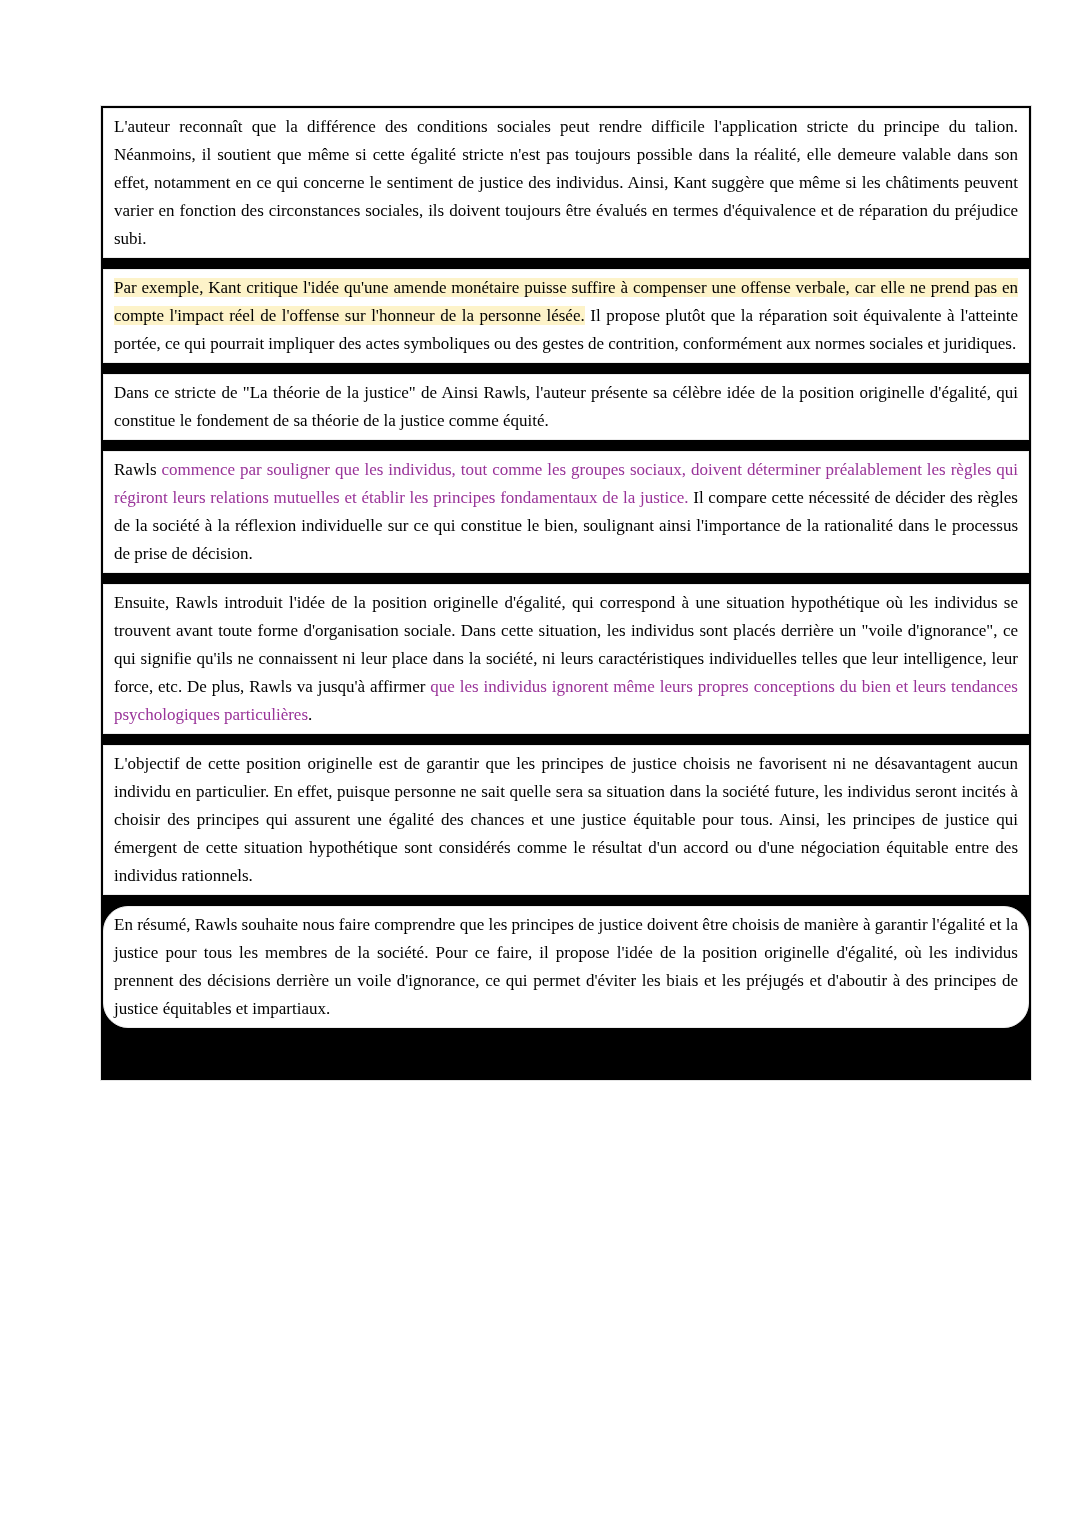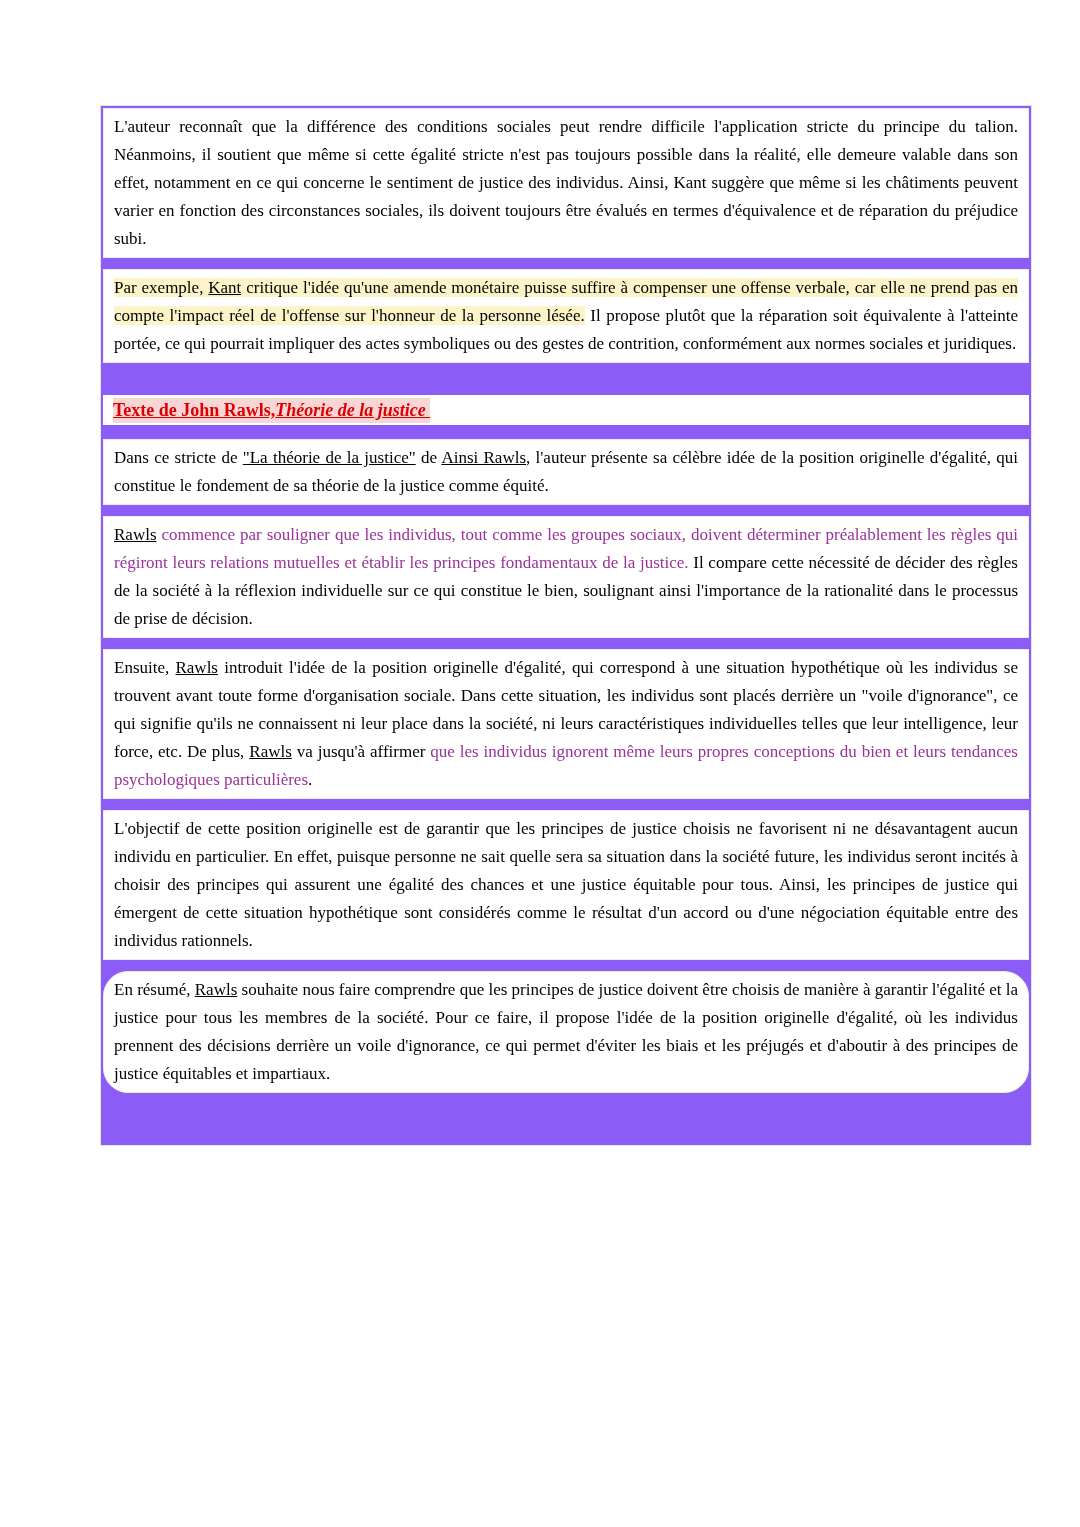--- a/index.html
+++ b/index.html
@@ -11,21 +11,21 @@
     height: 1527px;
     background: #ffffff;
     overflow: hidden;
     font-family: "Liberation Serif", "DejaVu Serif", serif;
     color: var(--text, #000);
   }
   .doc-wrapper {
     margin: 105px 48px 0 100px;
     border: 1px solid var(--border, #e4e4e4);
     padding: 2px 2px 52px 2px;
-    background: #8b5cf6;
+    background: #000000;
     box-sizing: border-box;
   }
   .block {
     font-size: 17px;
     line-height: 28px;
     border: 1px solid var(--border_inner, #ececec);
     background: #ffffff;
     padding: 4px 10px;
     margin: 0 0 11px 0;
   }
@@ -38,35 +38,34 @@
     line-height: 26px;
     font-weight: bold;
     margin: 32px 0 14px 0;
     padding: 2px 10px;
     text-align: left;
   }
   .block:last-child {
     margin-bottom: 0;
     border-radius: 25px;
   }
-  span.underline { text-decoration: underline; }
+  span.underline { }
   span.bold { font-weight: bold; }
   span.italic { font-style: italic; }
   span.red { color: var(--red, #dd0000); }
   span.purple { color: var(--purple, #993399); }
   span.hl-yellow { background-color: var(--yellow, #fdf3c9); }
   span.hl-pink { background-color: var(--pink, #f9d6d5); padding: 2px 0 3px 0; }
 </style>
 </head>
 <body>
 
 <div class="doc-wrapper">
   <div>
       <p class="block paragraph"><span class="">L'auteur reconnaît que la différence des conditions sociales peut rendre difficile l'application stricte du principe du talion. Néanmoins, il soutient que même si cette égalité stricte n'est pas toujours possible dans la réalité, elle demeure valable dans son effet, notamment en ce qui concerne le sentiment de justice des individus. Ainsi, Kant suggère que même si les châtiments peuvent varier en fonction des circonstances sociales, ils doivent toujours être évalués en termes d'équivalence et de réparation du préjudice subi.</span></p>
       <p class="block paragraph"><span class="hl-yellow">Par exemple, </span><span class="hl-yellow underline">Kant</span><span class="hl-yellow"> critique l'idée qu'une amende monétaire puisse suffire à compenser une offense verbale, car elle ne prend pas en compte l'impact réel de l'offense sur l'honneur de la personne lésée.</span><span class=""> Il propose plutôt que la réparation soit équivalente à l'atteinte portée, ce qui pourrait impliquer des actes symboliques ou des gestes de contrition, conformément aux normes sociales et juridiques.</span></p>
-      <h2 class="block heading"><span class="red bold underline hl-pink">Texte de John Rawls,</span><span class="red bold italic underline hl-pink">Théorie de la justice&nbsp;</span></h2>
       <p class="block paragraph"><span class="">Dans ce stricte de </span><span class="underline">"La théorie de la justice"</span><span class=""> de </span><span class="underline">Ainsi Rawls</span><span class="">, l'auteur présente sa célèbre idée de la position originelle d'égalité, qui constitue le fondement de sa théorie de la justice comme équité.</span></p>
       <p class="block paragraph"><span class="underline">Rawls</span><span class="purple"> commence par souligner que les individus, tout comme les groupes sociaux, doivent déterminer préalablement les règles qui régiront leurs relations mutuelles et établir les principes fondamentaux de la justice.</span><span class=""> Il compare cette nécessité de décider des règles de la société à la réflexion individuelle sur ce qui constitue le bien, soulignant ainsi l'importance de la rationalité dans le processus de prise de décision.</span></p>
       <p class="block paragraph"><span class="">Ensuite, </span><span class="underline">Rawls</span><span class=""> introduit l'idée de la position originelle d'égalité, qui correspond à une situation hypothétique où les individus se trouvent avant toute forme d'organisation sociale. Dans cette situation, les individus sont placés derrière un "voile d'ignorance", ce qui signifie qu'ils ne connaissent ni leur place dans la société, ni leurs caractéristiques individuelles telles que leur intelligence, leur force, etc. De plus, </span><span class="underline">Rawls</span><span class=""> va jusqu'à affirmer </span><span class="purple">que les individus ignorent même leurs propres conceptions du bien et leurs tendances psychologiques particulières</span><span class="">.</span></p>
       <p class="block paragraph"><span class="">L'objectif de cette position originelle est de garantir que les principes de justice choisis ne favorisent ni ne désavantagent aucun individu en particulier. En effet, puisque personne ne sait quelle sera sa situation dans la société future, les individus seront incités à choisir des principes qui assurent une égalité des chances et une justice équitable pour tous. Ainsi, les principes de justice qui émergent de cette situation hypothétique sont considérés comme le résultat d'un accord ou d'une négociation équitable entre des individus rationnels.</span></p>
       <p class="block paragraph"><span class="">En résumé, </span><span class="underline">Rawls</span><span class=""> souhaite nous faire comprendre que les principes de justice doivent être choisis de manière à garantir l'égalité et la justice pour tous les membres de la société. Pour ce faire, il propose l'idée de la position originelle d'égalité, où les individus prennent des décisions derrière un voile d'ignorance, ce qui permet d'éviter les biais et les préjugés et d'aboutir à des principes de justice équitables et impartiaux.</span></p>
     </div>
 </div>
 
 </body></html>

